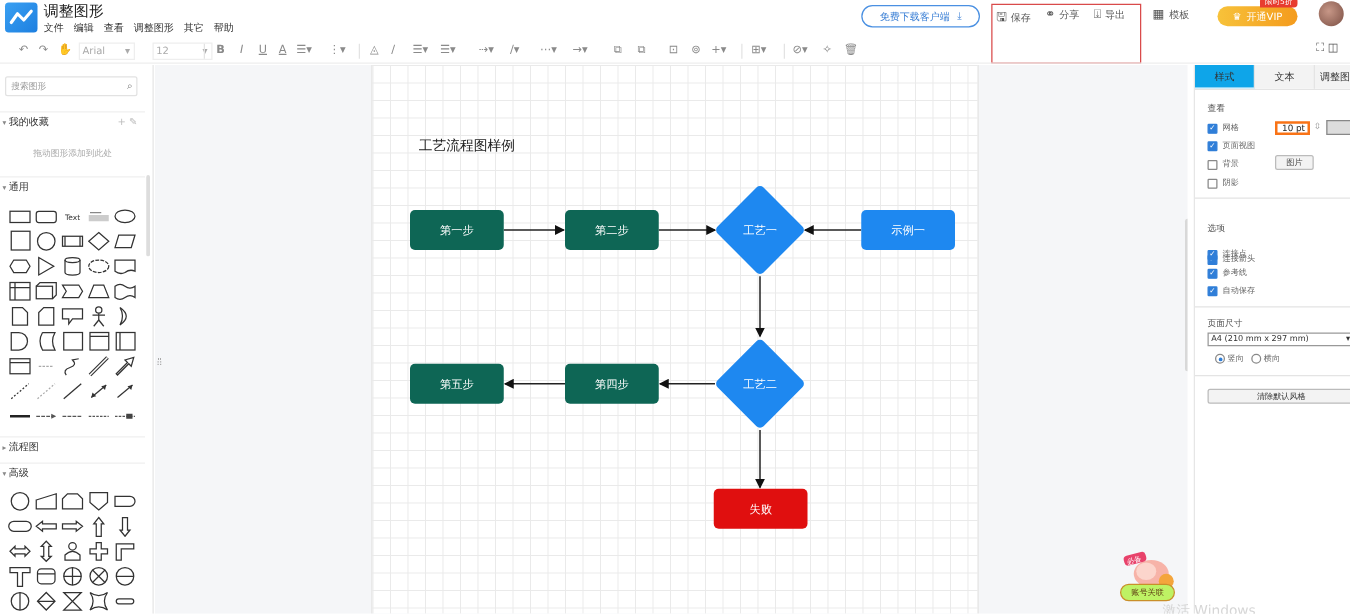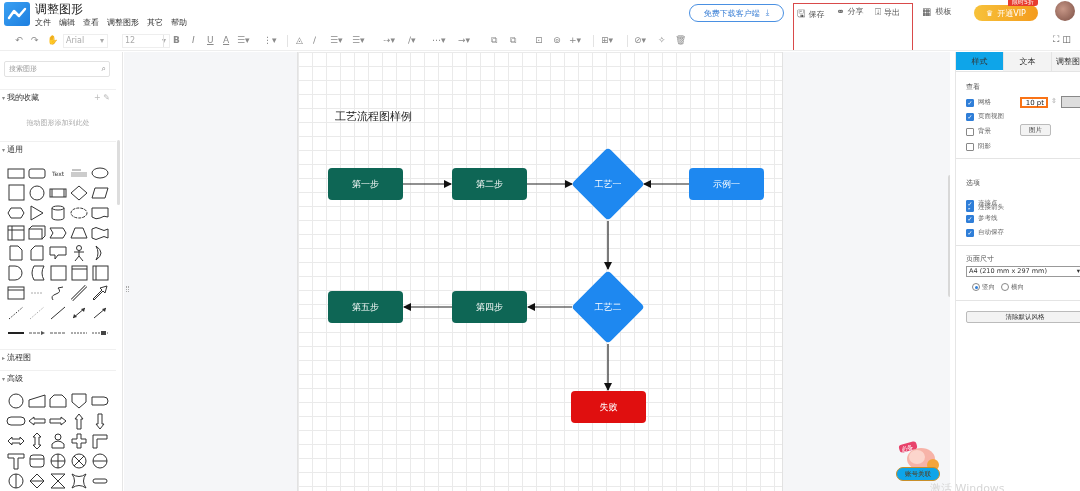--- a/index.html
+++ b/index.html
@@ -72,21 +72,21 @@
   .color-swatch { position: absolute; left: 105px; top: 44px; width: 22px; height: 12px; border: 1px solid #888; background: #ddd; }
   .img-btn { position: absolute; left: 64px; top: 72px; width: 31px; height: 12px; border: 1px solid #bbb; border-radius: 2px; background: #f3f3f3; font-size: 6.5px; text-align: center; line-height: 10px; color: #444; }
   .divider { position: absolute; left: 0; width: 125px; height: 1px; background: #e4e4e4; }
   .page-select { position: absolute; left: 10px; top: 214px; width: 118px; height: 11px; border: 1px solid #999; font-size: 6.5px; padding-left: 2px; line-height: 9px; color: #333; }
   .radio-row { position: absolute; left: 16px; top: 231px; display: flex; gap: 6px; align-items: center; font-size: 6.5px; color: #666; }
   .radio { width: 8px; height: 8px; border-radius: 50%; border: 1px solid #888; display: inline-block; position: relative; margin-right: 2px; vertical-align: middle; }
   .radio.on::after { content: ""; position: absolute; left: 1.5px; top: 1.5px; width: 3px; height: 3px; border-radius: 50%; background: #2f7ed8; }
   .reset-btn { position: absolute; left: 10px; top: 259px; width: 118px; height: 12px; border: 1px solid #bbb; border-radius: 2px; background: #f3f3f3; font-size: 6.5px; text-align: center; line-height: 10px; color: #333; }
 
   .promo { position: absolute; left: 893px; top: 435px; width: 54px; height: 48px; }
-  .promo-btn { position: absolute; left: 896px; top: 467px; width: 44px; height: 14px; border-radius: 8px; background: #0ea5e9; border: 1px solid #c98f2a; font-size: 6.5px; color: #5a3510; text-align: center; line-height: 12px; }
+  .promo-btn { position: absolute; left: 896px; top: 467px; width: 44px; height: 14px; border-radius: 8px; background: #bef264; border: 1px solid #c98f2a; font-size: 6.5px; color: #5a3510; text-align: center; line-height: 12px; }
   .watermark { position: absolute; left: 930px; top: 481px; font-size: 11px; color: #d6d6d6; }
   .right-icons { position: absolute; left: 1053px; top: 34px; font-size: 9px; color: #555; }
 </style>
 </head>
 <body>
 
 <div class="app">
 
   <div class="header">
     <div class="logo">

